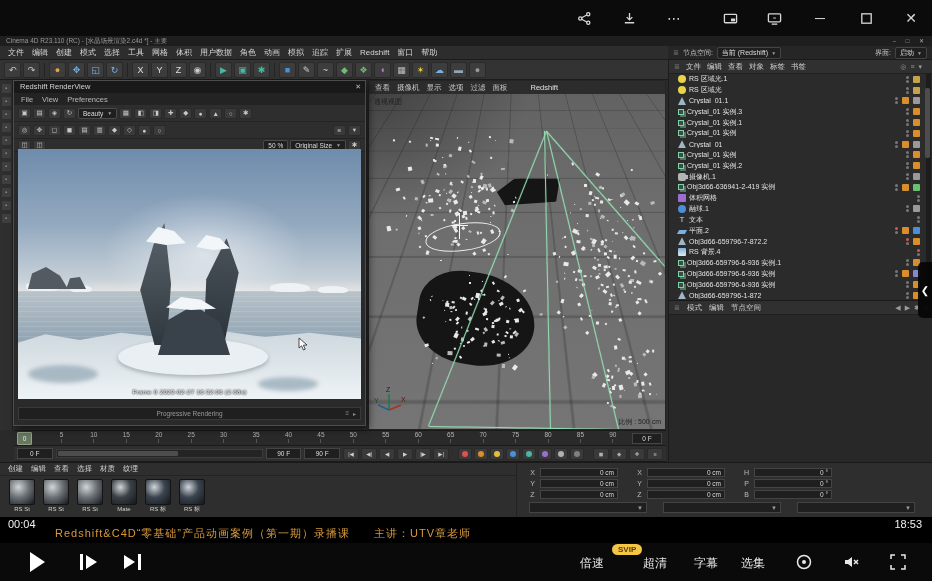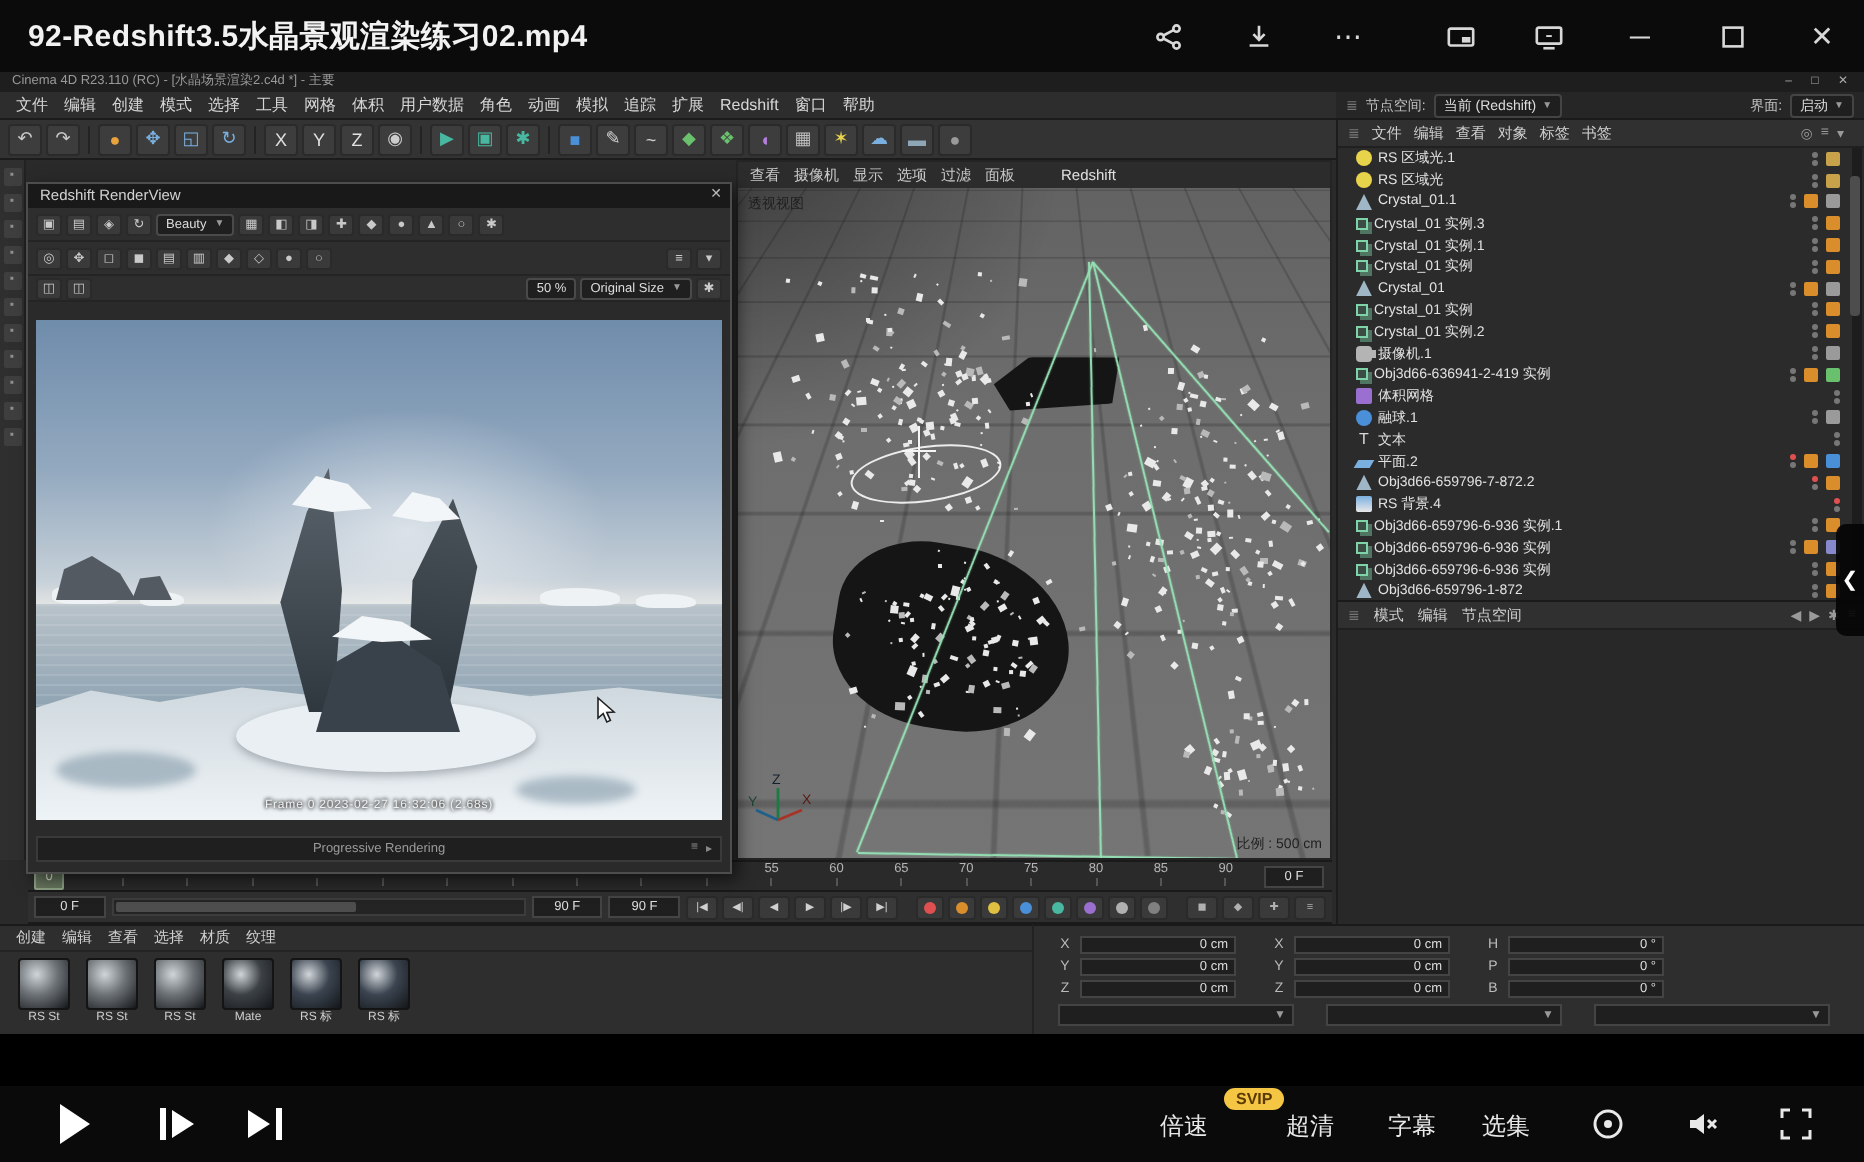--- a/index.html
+++ b/index.html
@@ -21,21 +21,21 @@
   #menubar .menu-item{color:#d6d6d6;font-size:8px;white-space:nowrap;}
   #main-toolbar{position:absolute;left:0;top:24px;width:668px;height:20px;background:#333;display:flex;align-items:center;gap:2px;padding:0 4px;box-sizing:border-box;border-bottom:1px solid #1c1c1c;}
   .tbi{width:17px;height:16px;background:#3d3d3d;border:1px solid #2a2a2a;border-radius:2px;display:flex;align-items:center;justify-content:center;font-size:9px;box-sizing:border-box;}
   .tb-sep{width:1px;height:14px;background:#232323;margin:0 2px;}
 
   
   #leftstrip{position:absolute;left:0;top:44px;width:13px;height:350px;background:#2f2f2f;display:flex;flex-direction:column;align-items:center;gap:4px;padding-top:4px;box-sizing:border-box;border-right:1px solid #222;}
   .ls-ico{width:9px;height:9px;background:#3f3f3f;border-radius:1px;color:#8f8f8f;font-size:6px;line-height:9px;text-align:center;}
 
   
-  #renderview{position:absolute;left:13px;top:44px;width:353px;height:346px;background:#2a2a2a;border:1px solid #4d4d4d;box-shadow:3px 3px 8px rgba(0,0,0,.55);box-sizing:border-box;z-index:6;margin-top:11px;}
+  #renderview{position:absolute;left:13px;top:44px;width:353px;height:346px;background:#2a2a2a;border:1px solid #4d4d4d;box-shadow:3px 3px 8px rgba(0,0,0,.55);box-sizing:border-box;z-index:6;}
   #rv-title{height:12px;background:#191919;color:#d2d2d2;font-size:7.5px;line-height:12px;padding-left:6px;position:relative;}
   #rv-close{position:absolute;right:4px;top:0;font-size:7px;color:#bbb;}
   #rv-menu{height:12px;background:#232323;display:flex;gap:9px;align-items:center;padding-left:7px;}
   #rv-menu .menu-item{color:#b8b8b8;font-size:7.5px;}
   .rv-row{display:flex;align-items:center;gap:2px;padding:0 4px;background:#2e2e2e;border-bottom:1px solid #242424;}
   #rv-tb1{height:16px;} #rv-tb2{height:16px;} #rv-tb3{height:12px;}
   .rvi{min-width:13px;height:11px;background:#3a3a3a;border:1px solid #2a2a2a;border-radius:2px;color:#c9c9c9;font-size:6.5px;display:flex;align-items:center;justify-content:center;box-sizing:border-box;}
   .rv-dd{height:11px;background:#1f1f1f;border:1px solid #4a4a4a;border-radius:2px;color:#ddd;font-size:6.5px;display:flex;align-items:center;gap:4px;padding:0 4px;box-sizing:border-box;}
   .rv-dd .car{font-size:5px;color:#999;}
   #rv-img{position:absolute;left:4px;top:68px;width:343px;height:250px;overflow:hidden;background:linear-gradient(180deg,#6f8cab 0%,#93a9bf 30%,#c6d0d8 52%,#e3e4e3 57%);}
@@ -160,21 +160,20 @@
 
   
   #drawer-tab{position:absolute;right:0;top:262px;width:14px;height:56px;background:rgba(5,5,5,.92);border-radius:5px 0 0 5px;color:#fff;font-size:10px;display:flex;align-items:center;justify-content:center;cursor:pointer;z-index:20;}
 </style>
 </head>
 <body>
 
 <div id="app">
 
   <div id="topbar">
-    <span class="vtitle">92-Redshift3.5水晶景观渲染练习02.mp4</span>
     <span class="tb-ico" style="left:576px">
       <svg viewBox="0 0 16 16">
           <circle cx="3.5" cy="8" r="1.7"></circle>
           <circle cx="12" cy="3.5" r="1.7"></circle>
           <circle cx="12" cy="12.5" r="1.7"></circle>
           <path d="M5 7.2 10.4 4.3M5 8.8 10.4 11.7"></path>
         </svg>
     </span>
     <span class="tb-ico" style="left:621px">
       <svg viewBox="0 0 16 16">
@@ -267,20 +266,25 @@
         <div class="ls-ico">▪</div>
         <div class="ls-ico">▪</div>
         <div class="ls-ico">▪</div>
         <div class="ls-ico">▪</div>
         <div class="ls-ico">▪</div>
         <div class="ls-ico">▪</div>
       </div>
 
     <div id="renderview">
       <div id="rv-title"><span>Redshift RenderView</span><span id="rv-close">✕</span></div>
+      <div id="rv-menu">
+          <span class="menu-item">File</span>
+          <span class="menu-item">View</span>
+          <span class="menu-item">Preferences</span>
+        </div>
       <div class="rv-row" id="rv-tb1">
         <span id="rv-tb1-left" style="display:flex;gap:2px">
             <span class="rvi">▣</span>
             <span class="rvi">▤</span>
             <span class="rvi">◈</span>
             <span class="rvi">↻</span>
           </span>
         <span class="rv-dd">
             <span>Beauty</span>
             <span class="car">▼</span>
@@ -1334,20 +1338,25 @@
               <span class="coord-val">0 °</span>
             </div>
           </div>
         </div>
       <div class="coord-dd" style="left:12px">▼</div>
       <div class="coord-dd" style="left:146px">▼</div>
       <div class="coord-dd" style="left:280px">▼</div>
     </div>
   </div>
 
+  <div id="osdbar">
+    <span id="time-cur">00:04</span>
+    <span id="time-dur">18:53</span>
+    <span id="watermark">Redshift&amp;C4D“零基础”产品动画案例（第一期）录播课　　主讲：UTV章老师</span>
+  </div>
 
   <div id="controls">
     <div id="play-btn"></div>
     <div class="step-btn" style="left:80px">
       <span class="step-bar" style="left:0"></span>
         <span class="step-tri" style="left:6px"></span>
     </div>
     <div class="step-btn" style="left:124px">
       <span class="step-tri" style="left:0"></span>
         <span class="step-bar" style="left:14px"></span>

